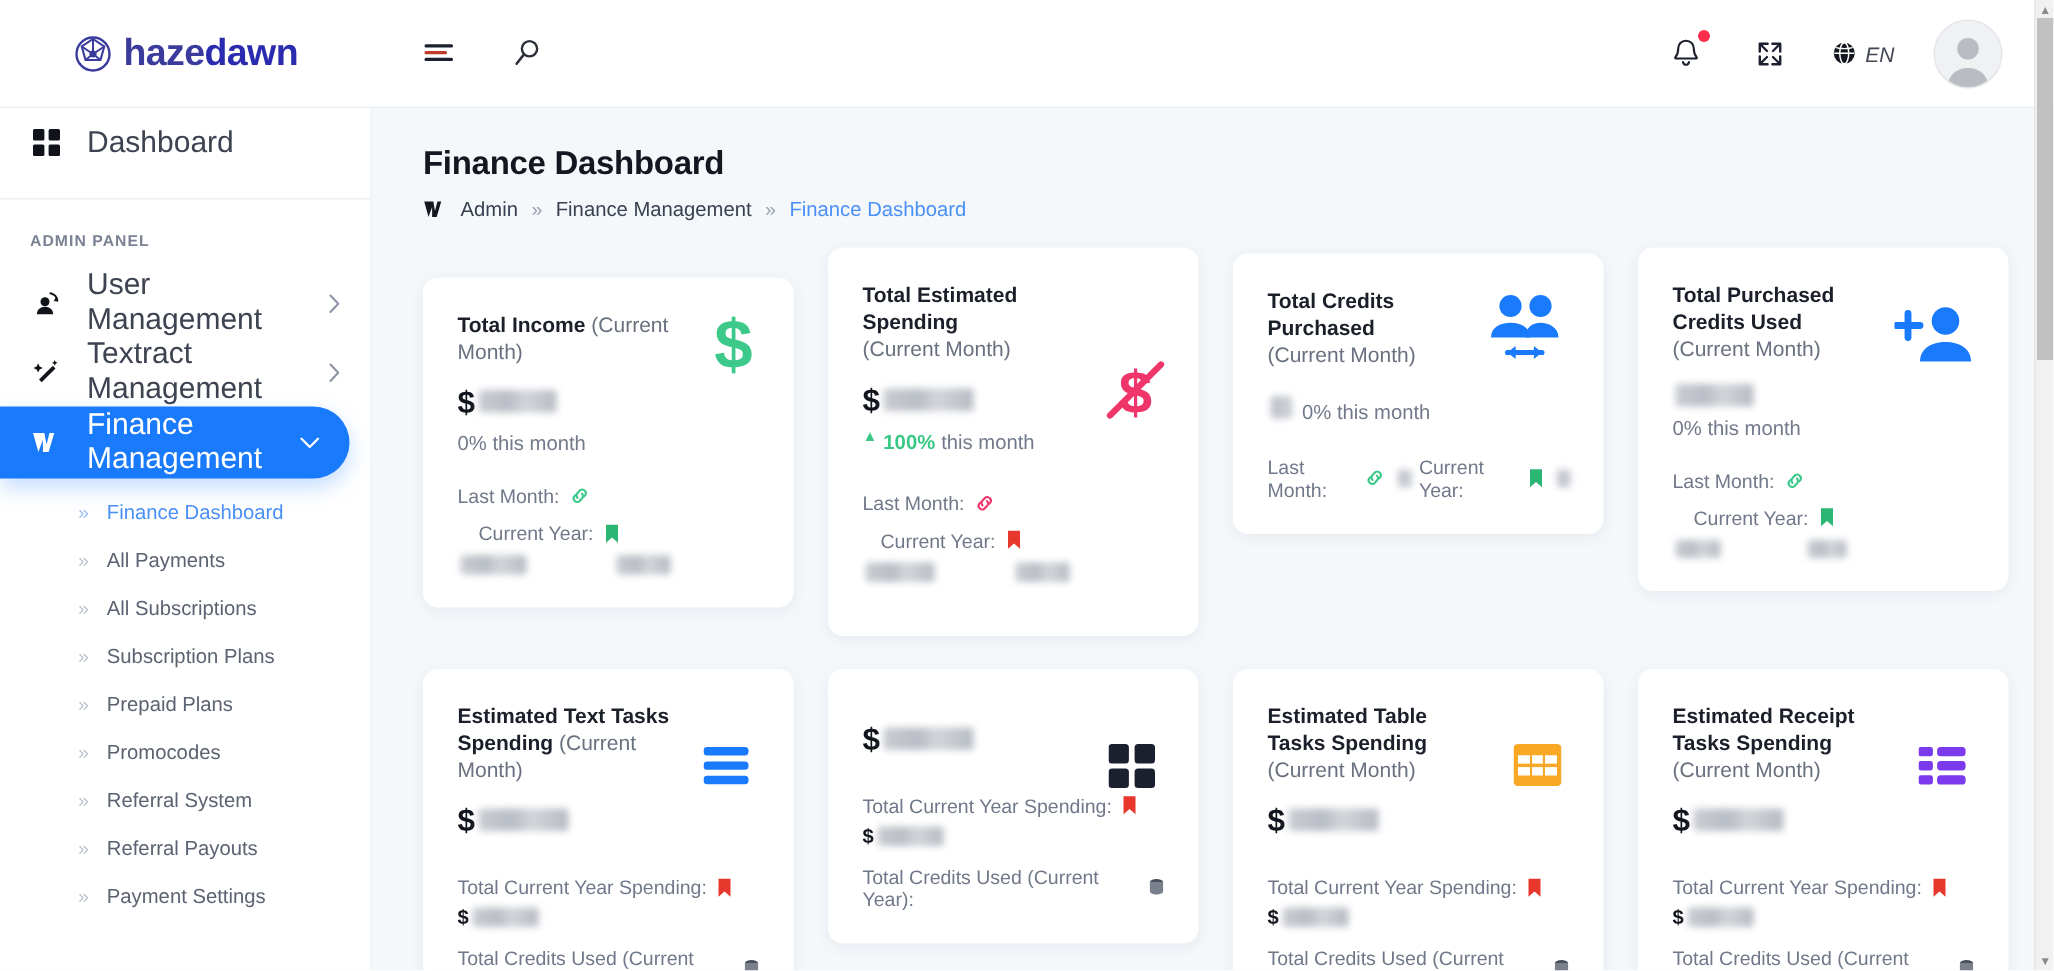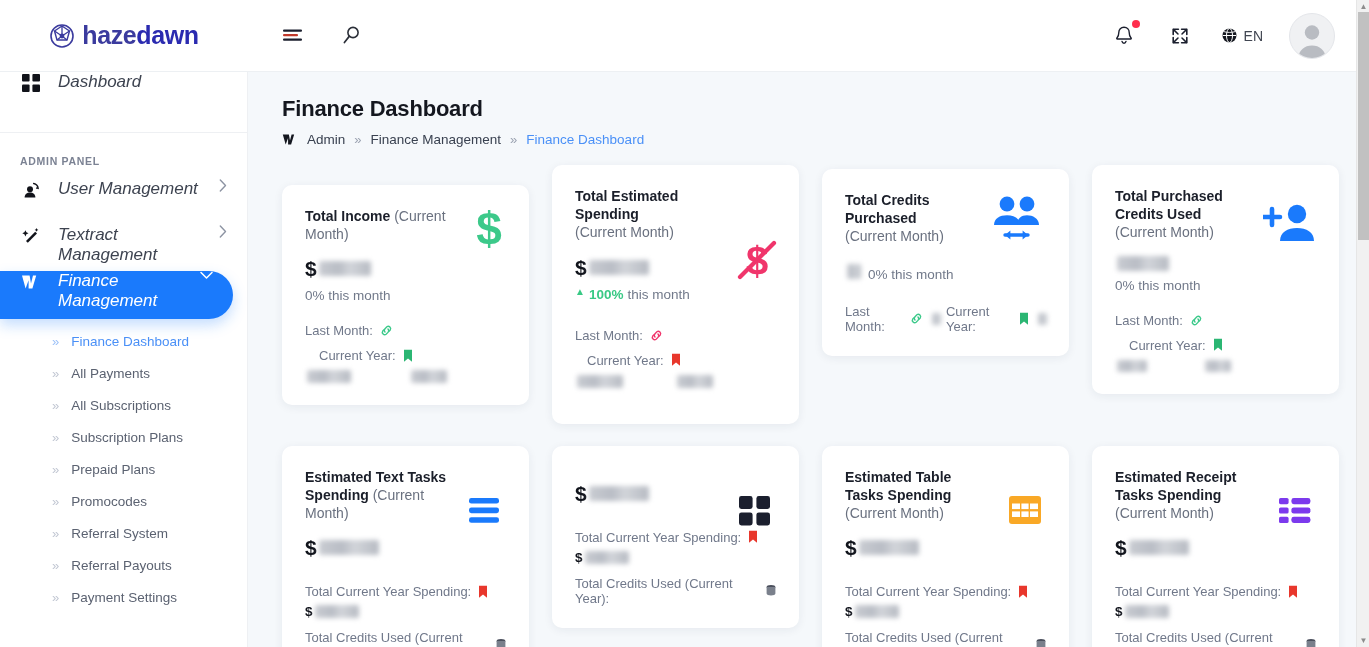--- a/index.html
+++ b/index.html
@@ -54,21 +54,21 @@
     padding-right: 34px;
   }
   .bell-wrap { position: relative; }
   .bell-dot {
     position: absolute; top: -1px; right: -1px;
     width: 8px; height: 8px; border-radius: 50%;
     background: #ff2e4d;
   }
   .lang {
     display: flex; align-items: center; gap: 6px;
-    font-size: 14px; color: #414652; cursor: pointer;
+    font-size: 14px; color: #414652; cursor: pointer; font-style: italic;
   }
   .avatar {
     width: 46px; height: 46px; border-radius: 50%;
     background: #f0f1f3; border: 1px solid #e4e6ea;
     display: flex; align-items: flex-end; justify-content: center;
     overflow: hidden;
   }
 
   
   .body-row { display: flex; flex: 1; min-height: 0; position: relative; }
@@ -83,29 +83,28 @@
   }
   .side-section-title {
     font-size: 10.5px; font-weight: 700; letter-spacing: 0.7px;
     color: #7b8293; text-transform: uppercase;
     padding: 22px 0 12px 20px;
   }
   .side-divider {
     height: 1px; background: #eef0f3; margin: 14px 0 0 0;
   }
   .nav-item {
-    display: flex; align-items: flex-start;
+    display: flex; align-items: center;
     height: 46px;
     padding: 0 20px 0 20px;
     gap: 16px;
     cursor: pointer;
     color: #3d4350;
-    font-size: 17px;
+    font-size: 20px;
     position: relative;
-    font-style: italic;
   }
   .nav-item .ico {
     width: 22px; min-width: 22px; height: 22px;
     display: flex; align-items: center; justify-content: center;
     color: #11131a;
   }
   .nav-item .label { flex: 1; }
   .nav-item .chev { color: #8d94a3; display:flex; align-items:center; }
   .nav-item.active {
     background: #1a7afc;

